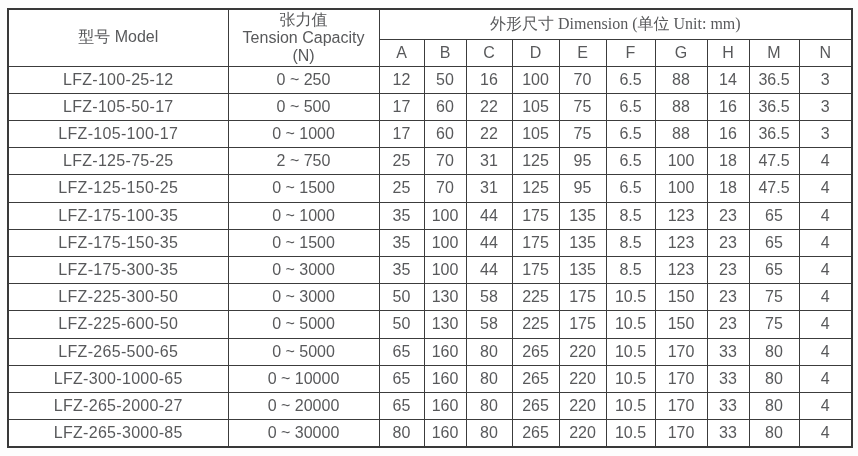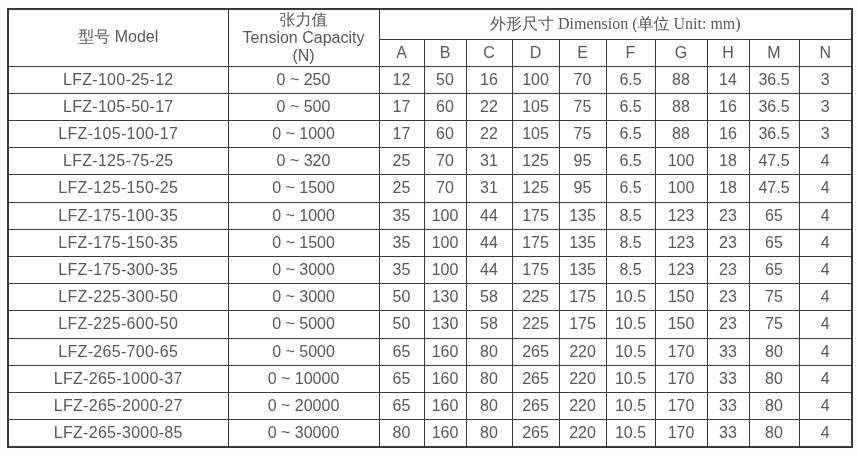--- a/index.html
+++ b/index.html
@@ -122,21 +122,21 @@
           <td class="dim-cell">105</td>
           <td class="dim-cell">75</td>
           <td class="dim-cell">6.5</td>
           <td class="dim-cell">88</td>
           <td class="dim-cell">16</td>
           <td class="dim-cell">36.5</td>
           <td class="dim-cell">3</td>
         </tr>
         <tr>
           <td class="model-cell">LFZ-125-75-25</td>
-          <td class="tension-cell">0 ~ 320</td>
+          <td class="tension-cell">2 ~ 750</td>
           <td class="dim-cell">25</td>
           <td class="dim-cell">70</td>
           <td class="dim-cell">31</td>
           <td class="dim-cell">125</td>
           <td class="dim-cell">95</td>
           <td class="dim-cell">6.5</td>
           <td class="dim-cell">100</td>
           <td class="dim-cell">18</td>
           <td class="dim-cell">47.5</td>
           <td class="dim-cell">4</td>
@@ -219,35 +219,35 @@
           <td class="dim-cell">58</td>
           <td class="dim-cell">225</td>
           <td class="dim-cell">175</td>
           <td class="dim-cell">10.5</td>
           <td class="dim-cell">150</td>
           <td class="dim-cell">23</td>
           <td class="dim-cell">75</td>
           <td class="dim-cell">4</td>
         </tr>
         <tr>
-          <td class="model-cell">LFZ-265-700-65</td>
+          <td class="model-cell">LFZ-265-500-65</td>
           <td class="tension-cell">0 ~ 5000</td>
           <td class="dim-cell">65</td>
           <td class="dim-cell">160</td>
           <td class="dim-cell">80</td>
           <td class="dim-cell">265</td>
           <td class="dim-cell">220</td>
           <td class="dim-cell">10.5</td>
           <td class="dim-cell">170</td>
           <td class="dim-cell">33</td>
           <td class="dim-cell">80</td>
           <td class="dim-cell">4</td>
         </tr>
         <tr>
-          <td class="model-cell">LFZ-265-1000-37</td>
+          <td class="model-cell">LFZ-300-1000-65</td>
           <td class="tension-cell">0 ~ 10000</td>
           <td class="dim-cell">65</td>
           <td class="dim-cell">160</td>
           <td class="dim-cell">80</td>
           <td class="dim-cell">265</td>
           <td class="dim-cell">220</td>
           <td class="dim-cell">10.5</td>
           <td class="dim-cell">170</td>
           <td class="dim-cell">33</td>
           <td class="dim-cell">80</td>

